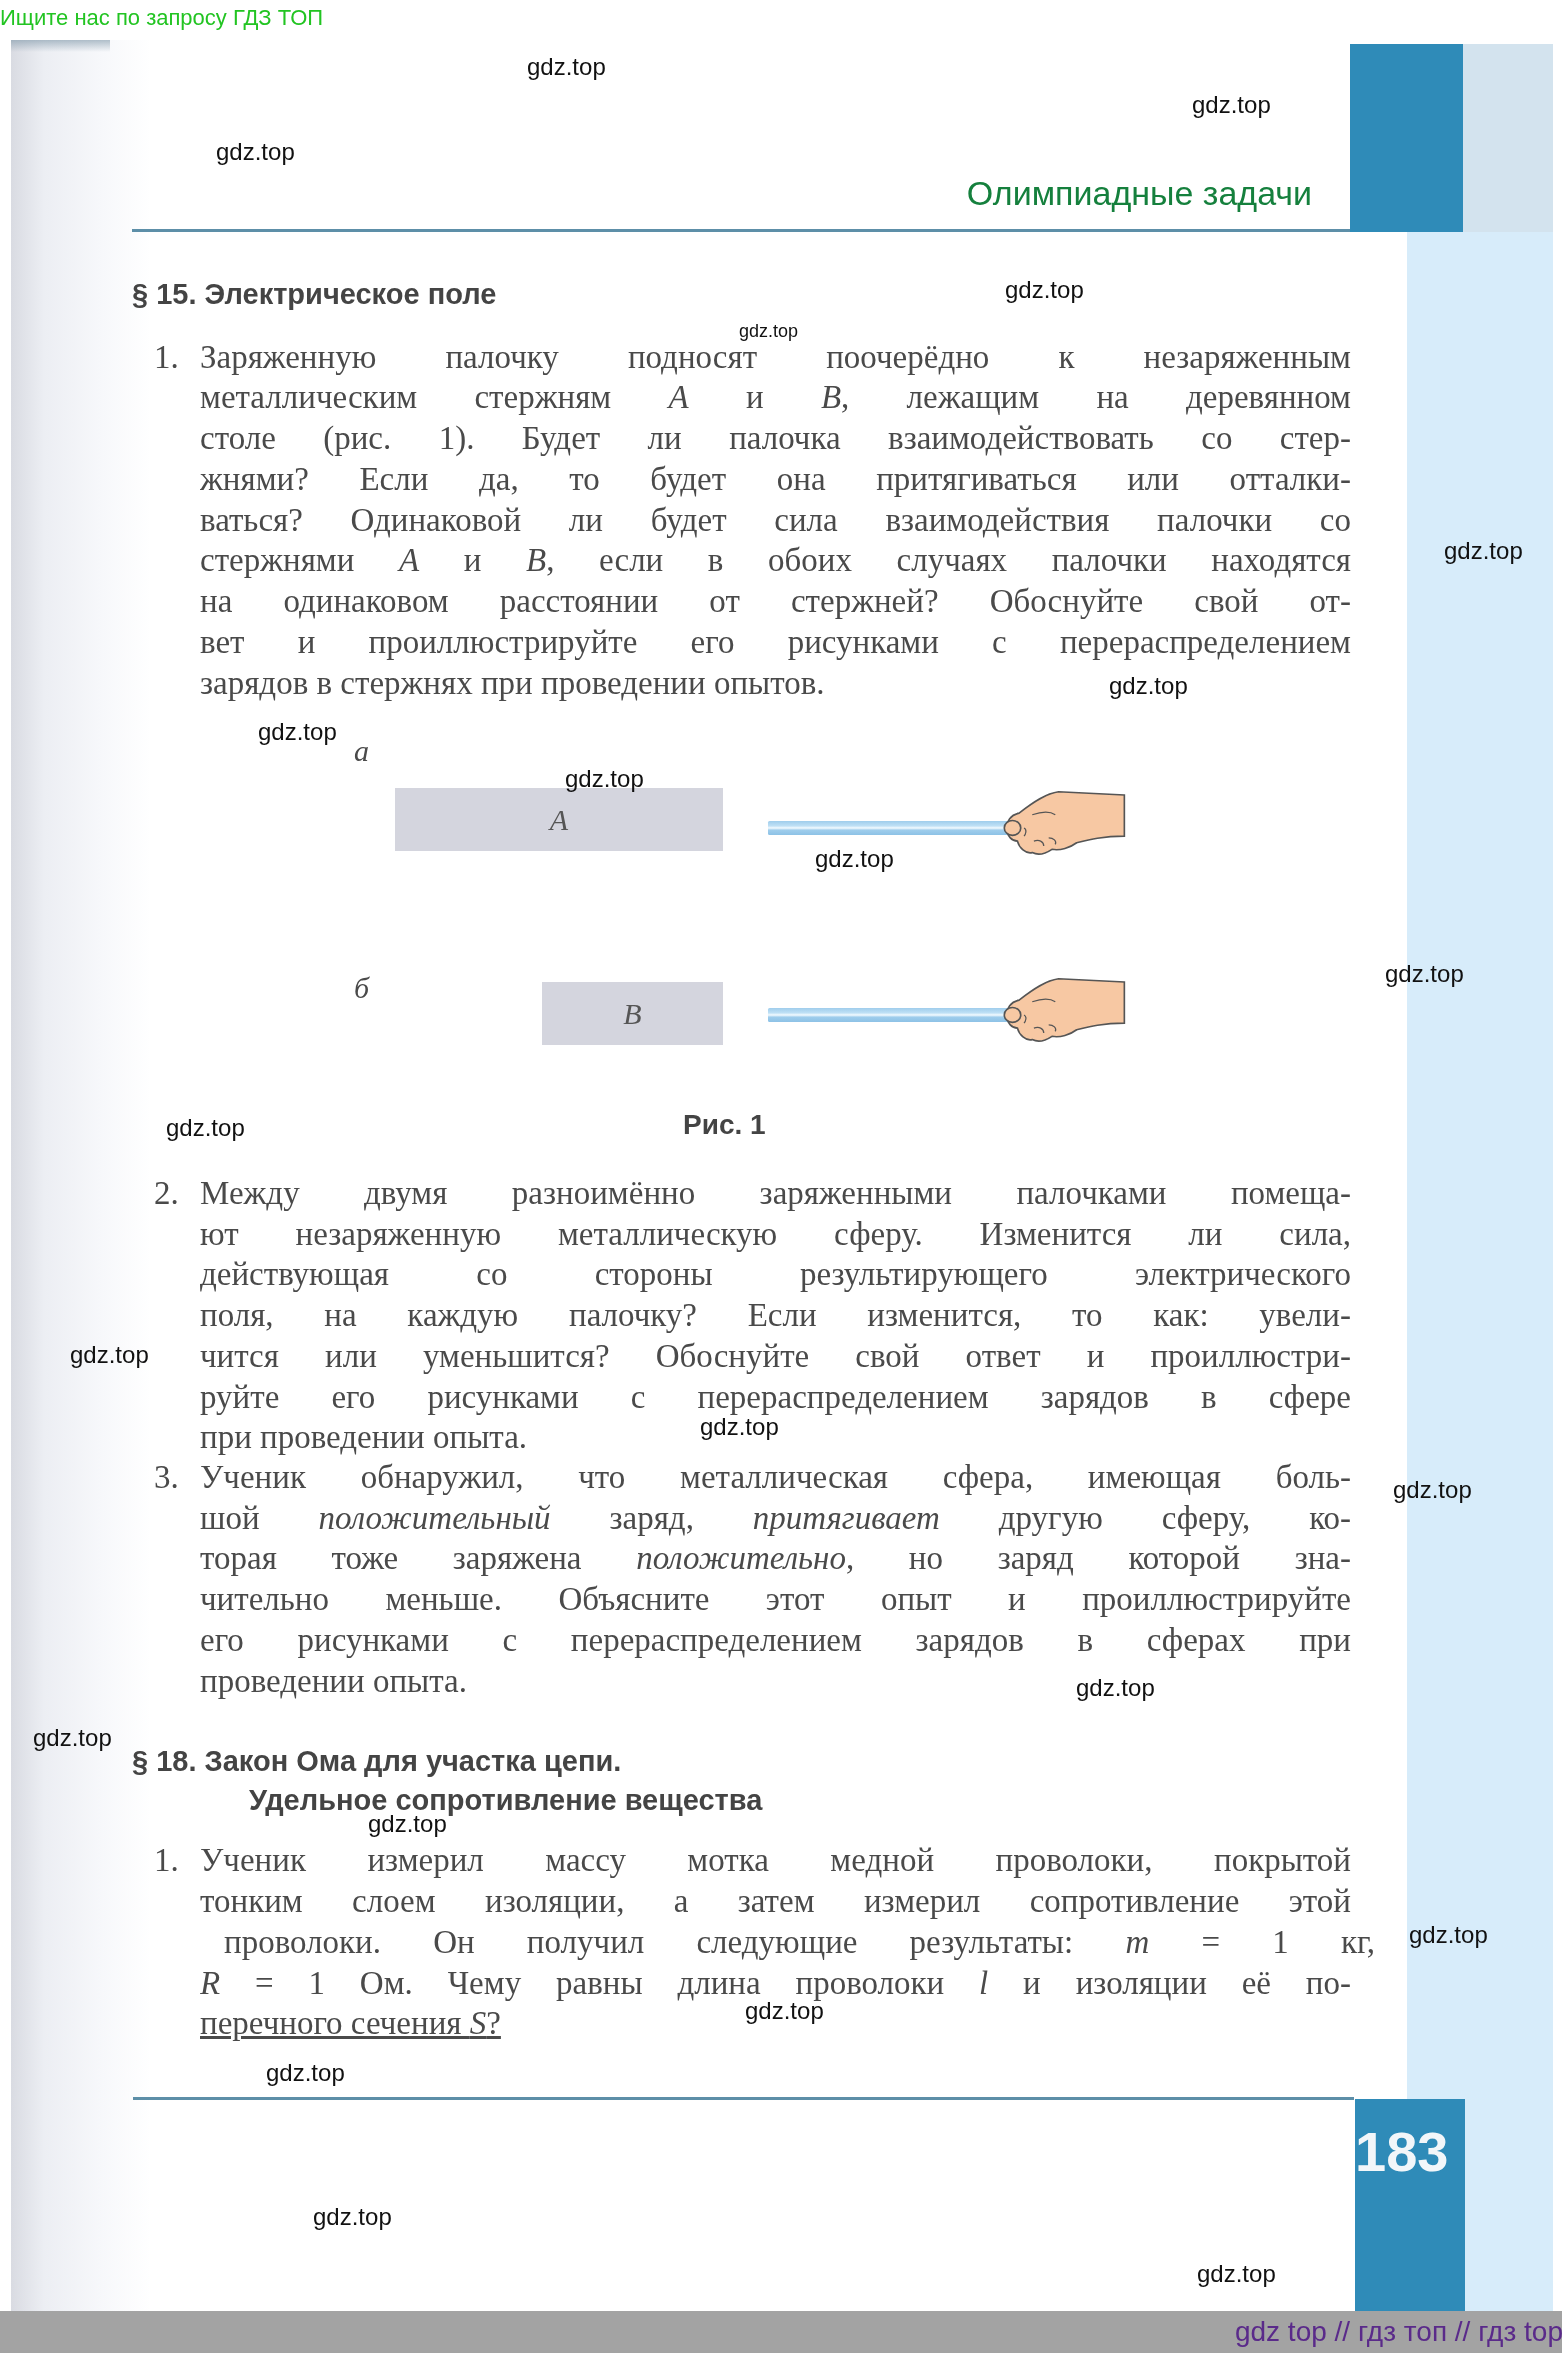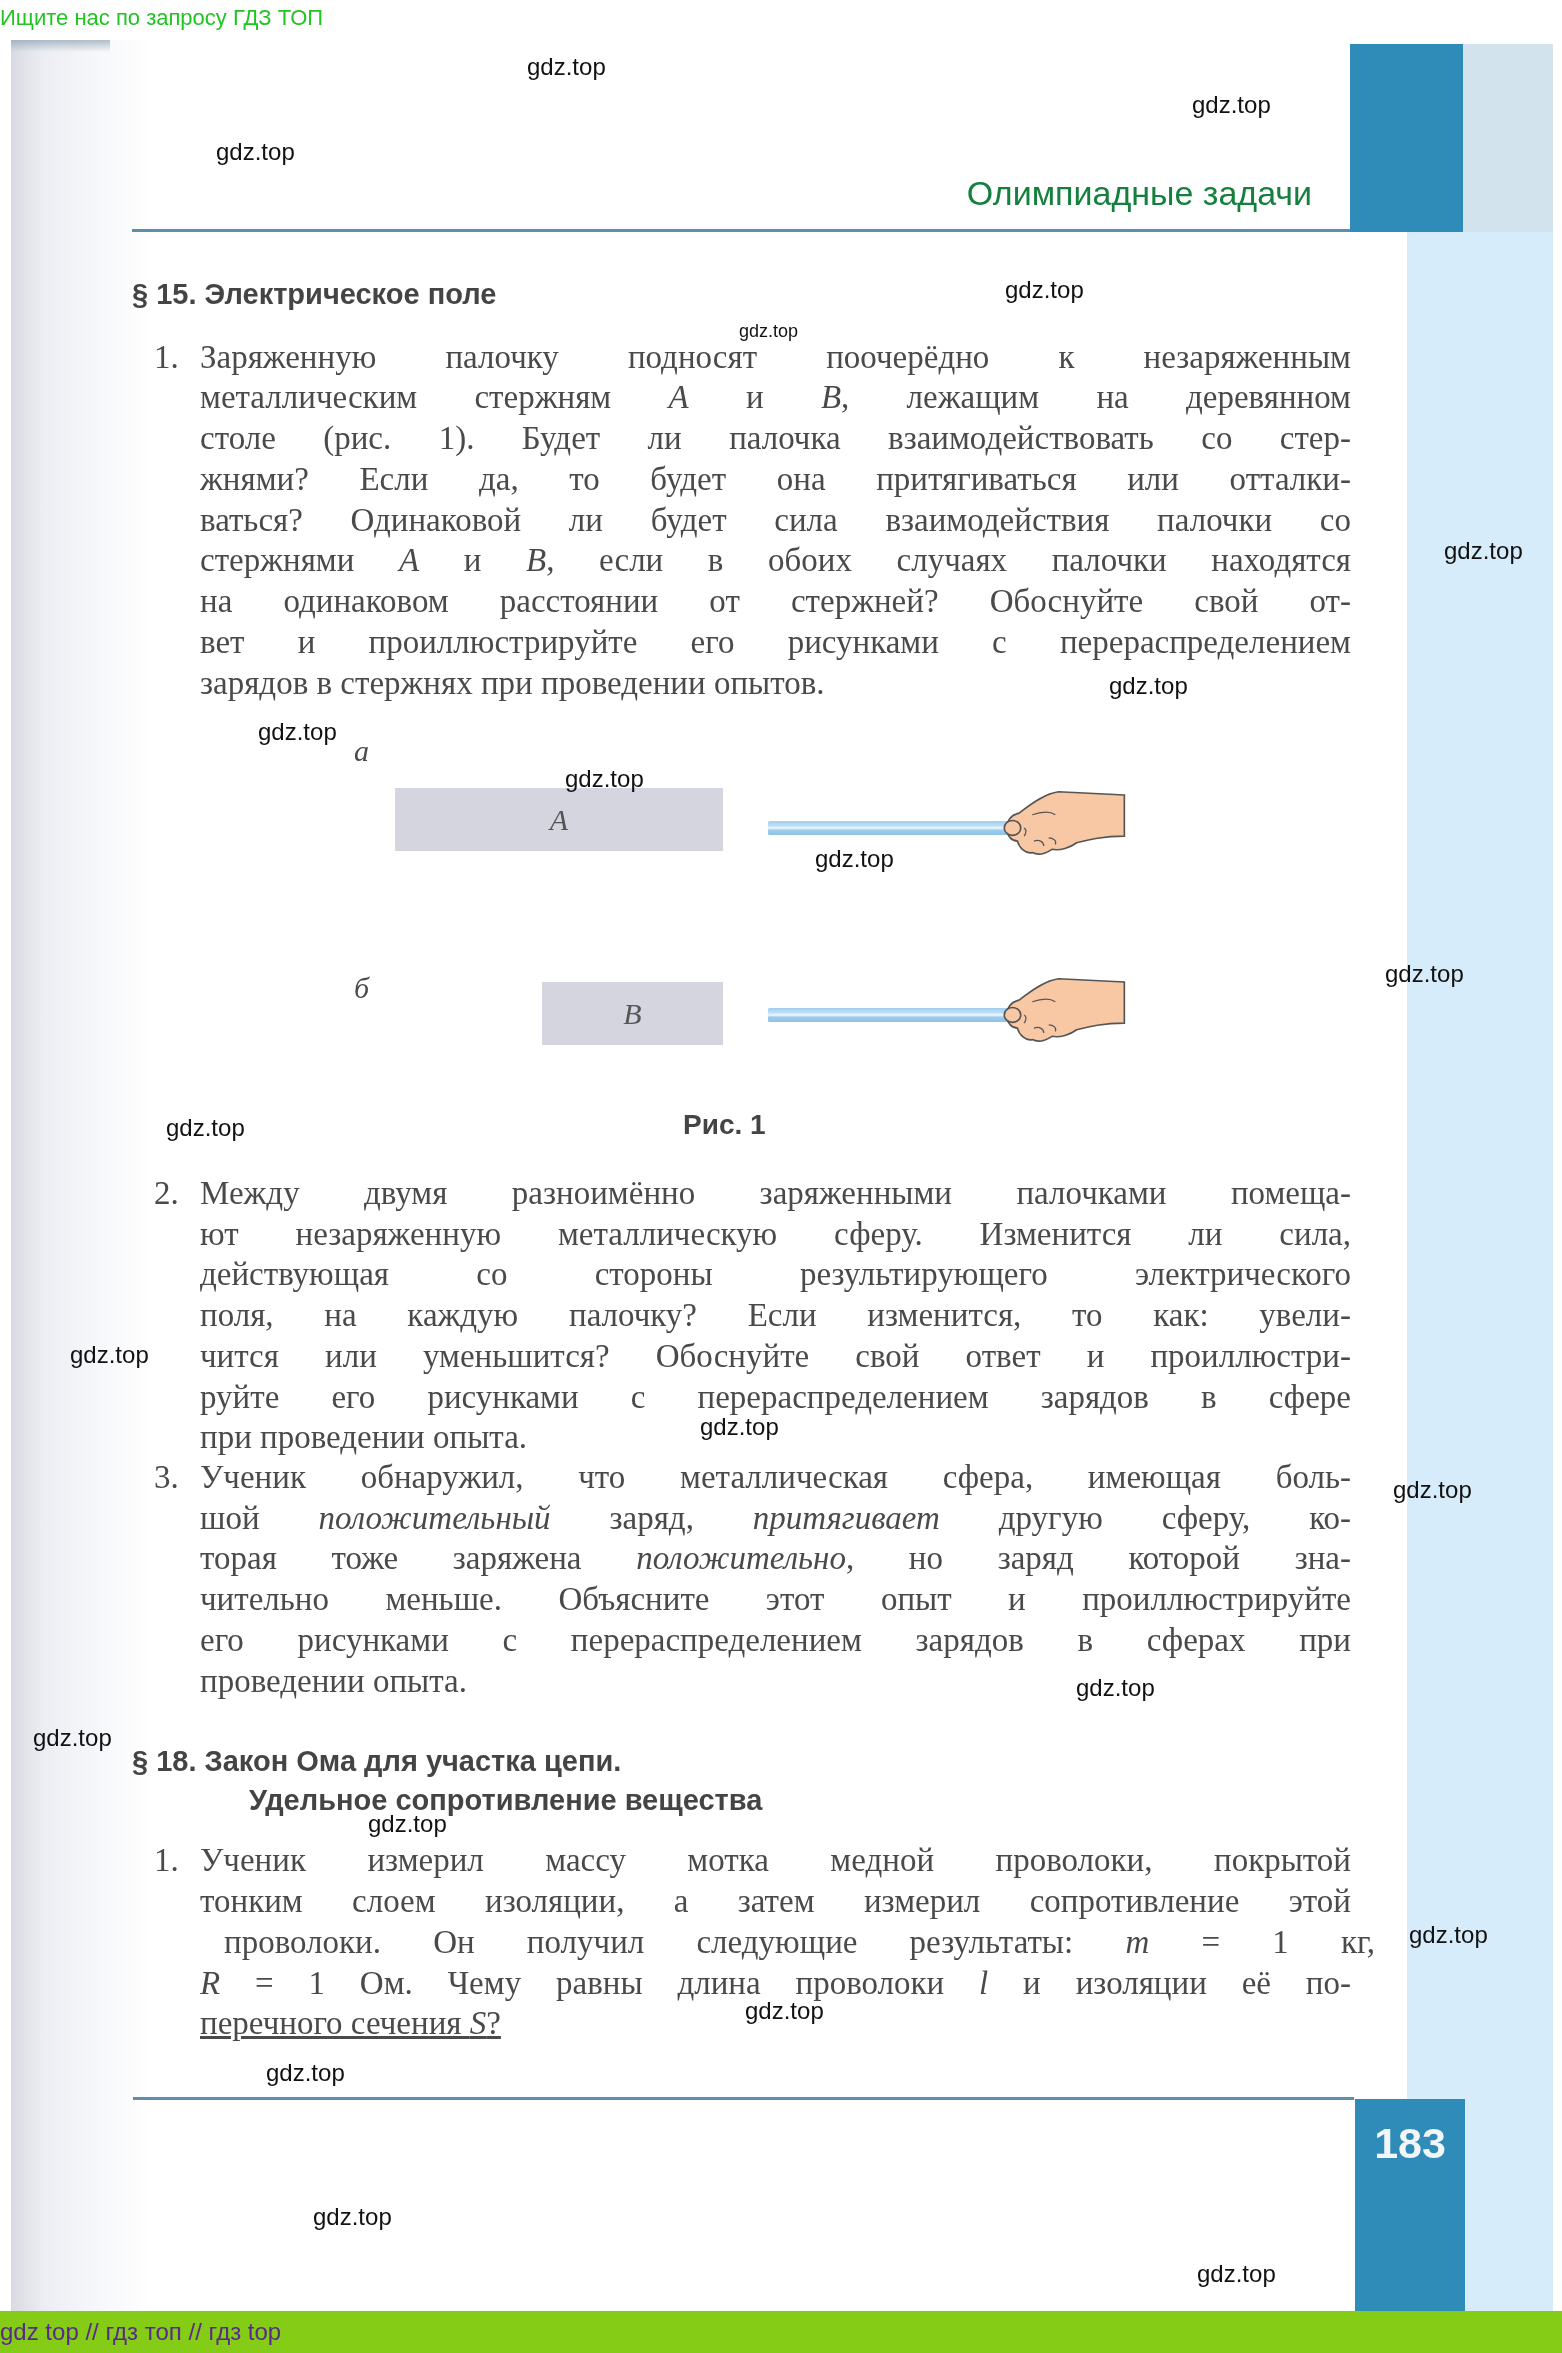--- a/index.html
+++ b/index.html
@@ -29,22 +29,22 @@
   .band-top { left: 1350px; top: 44px; width: 113px; height: 188px; }
   .band-bottom { left: 1355px; top: 2099px; width: 110px; height: 216px; }
   .rule { position: absolute; height: 2.5px; background: #5d8fa8; }
   .rule-top { left: 132px; top: 229px; width: 1218px; }
   .rule-bottom { left: 133px; top: 2097px; width: 1221px; }
   .running-head {
     position: absolute; left: 856px; top: 174px; width: 456px; text-align: right;
     font-family: "Liberation Sans", sans-serif; font-size: 34px; color: #15803d;
   }
   .page-number {
-    position: absolute; left: 1355px; top: 2119px; width: 110px; text-align: center;
-    font-family: "Liberation Sans", sans-serif; font-weight: bold; font-size: 43px; color: #f2f6f9;
+    position: absolute; left: 1355px; top: 2119px; width: 110px; 
+    font-family: "Liberation Sans", sans-serif; font-weight: bold; font-size: 56px; color: #f2f6f9;
   }
   .section-heading {
     position: absolute; font-family: "Liberation Sans", sans-serif; font-weight: bold;
     font-size: 29px; color: #444444; white-space: nowrap; line-height: 33px;
   }
   .num {
     position: absolute; font-size: 33px; color: #4a4a4a; line-height: 33px;
   }
   .line {
     position: absolute; left: 200px; width: 1151px; font-size: 33px; color: #4a4a4a;
@@ -69,23 +69,23 @@
   .caption {
     position: absolute; font-family: "Liberation Sans", sans-serif; font-weight: bold;
     font-size: 28px; color: #444444;
   }
   .wm {
     position: absolute; font-family: "Liberation Sans", sans-serif; font-size: 24px;
     color: #111111; white-space: nowrap;
   }
   .wm.small { font-size: 18px; }
   .bottom-banner {
-    position: absolute; left: 0; top: 2311px; width: 1563px; height: 43px; background: #84cc16;
-    text-align: left; line-height: 41px;
-    font-family: "Liberation Sans", sans-serif; font-size: 24px; color: #5a2a8a;
+    position: absolute; left: 0; top: 2311px; width: 1563px; height: 43px; background: #a3a3a3;
+    text-align: right; line-height: 41px;
+    font-family: "Liberation Sans", sans-serif; font-size: 28px; color: #5a2a8a;
   }
 </style>
 </head>
 <body>
 
 <div class="top-banner">Ищите нас по запросу ГДЗ ТОП</div>
 
 <div class="page"></div>
 <div class="page-edge-top"></div>
 <div class="light-strip-top"></div>

